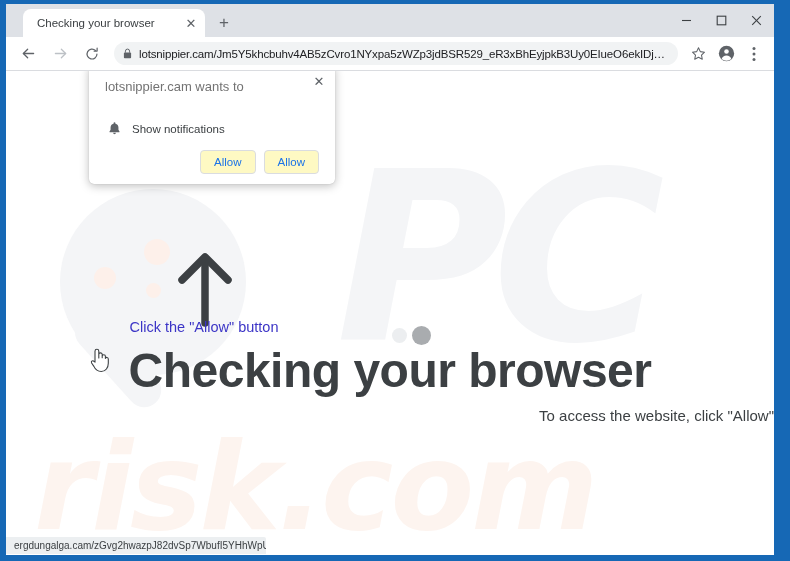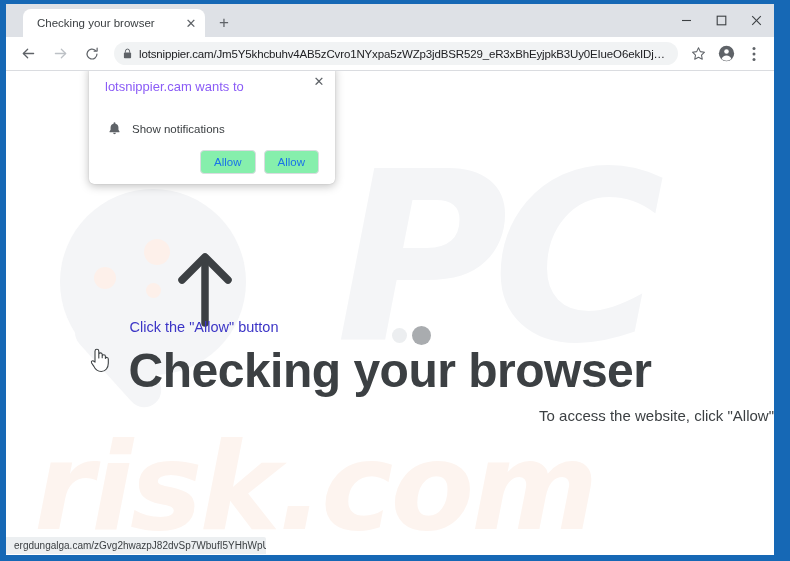--- a/index.html
+++ b/index.html
@@ -255,21 +255,21 @@
   #perm-close {
     position: absolute;
     right: 8px; top: 8px;
     width: 16px; height: 16px;
     display: flex; align-items: center; justify-content: center;
     color: #5f6368;
     font-size: 13px; line-height: 1;
   }
   #perm-title {
     font-size: 13px;
-    color: #8b5cf6;
+    color: #737373;
     margin-bottom: 11px;
     padding-right: 14px;
     white-space: nowrap;
   }
   #perm-row {
     display: flex;
     align-items: center;
     gap: 10px;
     margin-bottom: 14px;
     padding-left: 2px;
@@ -281,21 +281,21 @@
     display: flex;
     justify-content: flex-end;
     gap: 8px;
   }
   .perm-btn {
     min-width: 52px;
     height: 24px;
     padding: 0 13px;
     border: 1px solid #dadce0;
     border-radius: 4px;
-    background: #86efac;
+    background: #fef9c3;
     color: #1a73e8;
     font-size: 11.5px;
     font-family: "Liberation Sans", sans-serif;
     display: flex; align-items: center; justify-content: center;
     cursor: pointer;
   }
 
   
   #statusbar {
     position: absolute;

